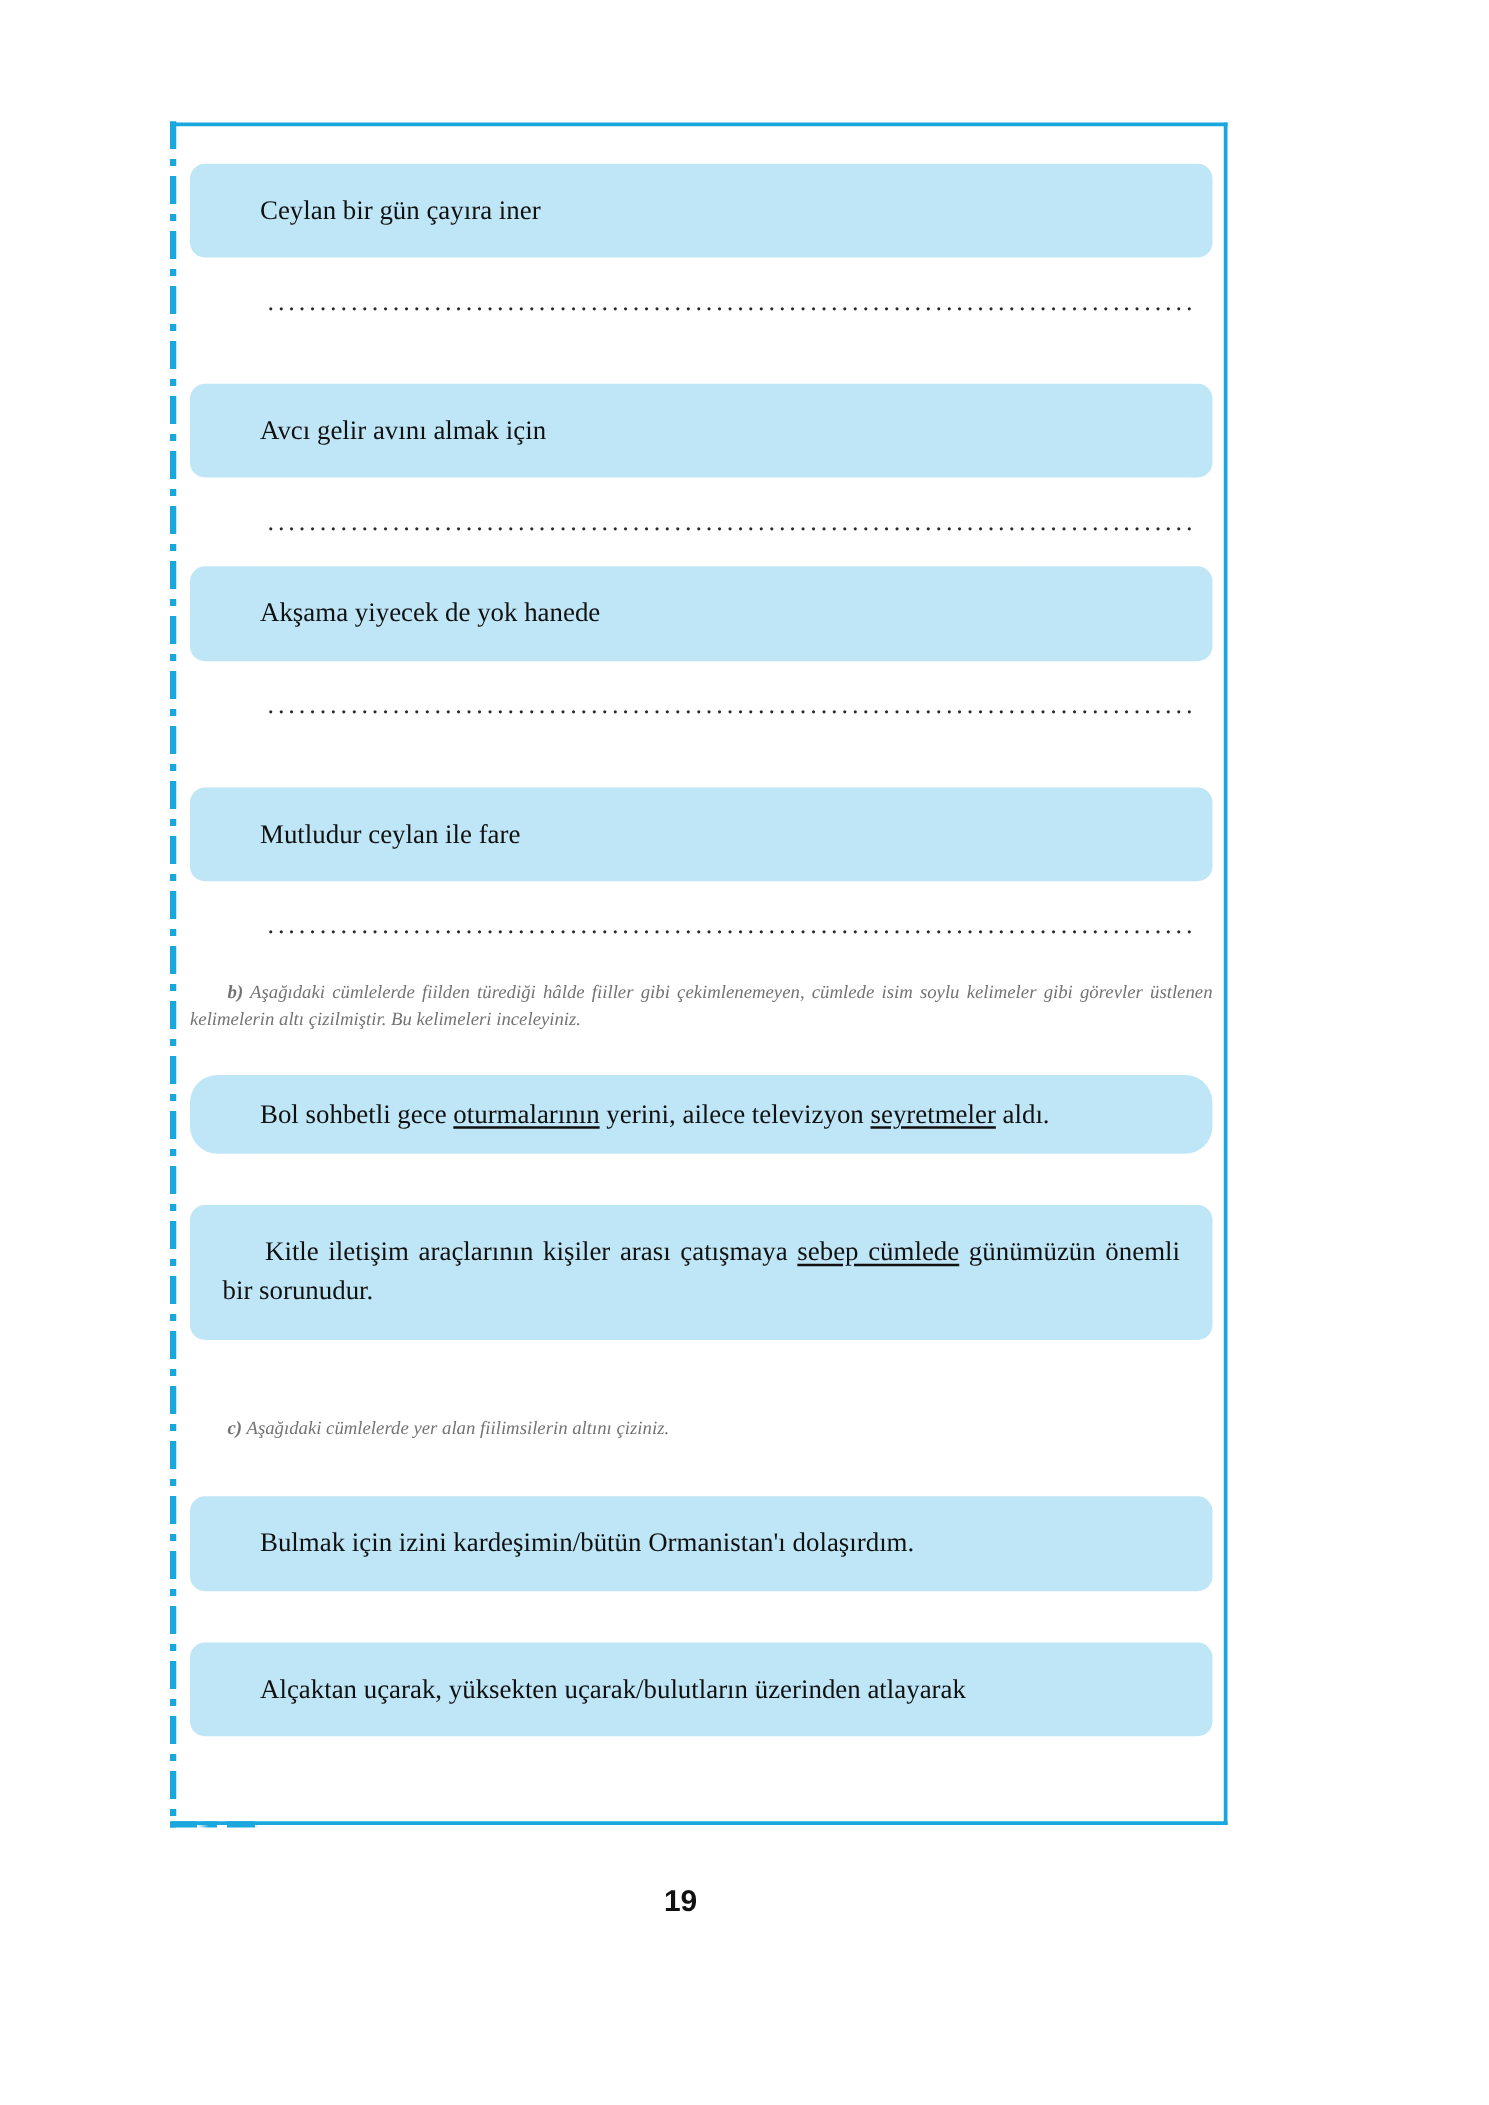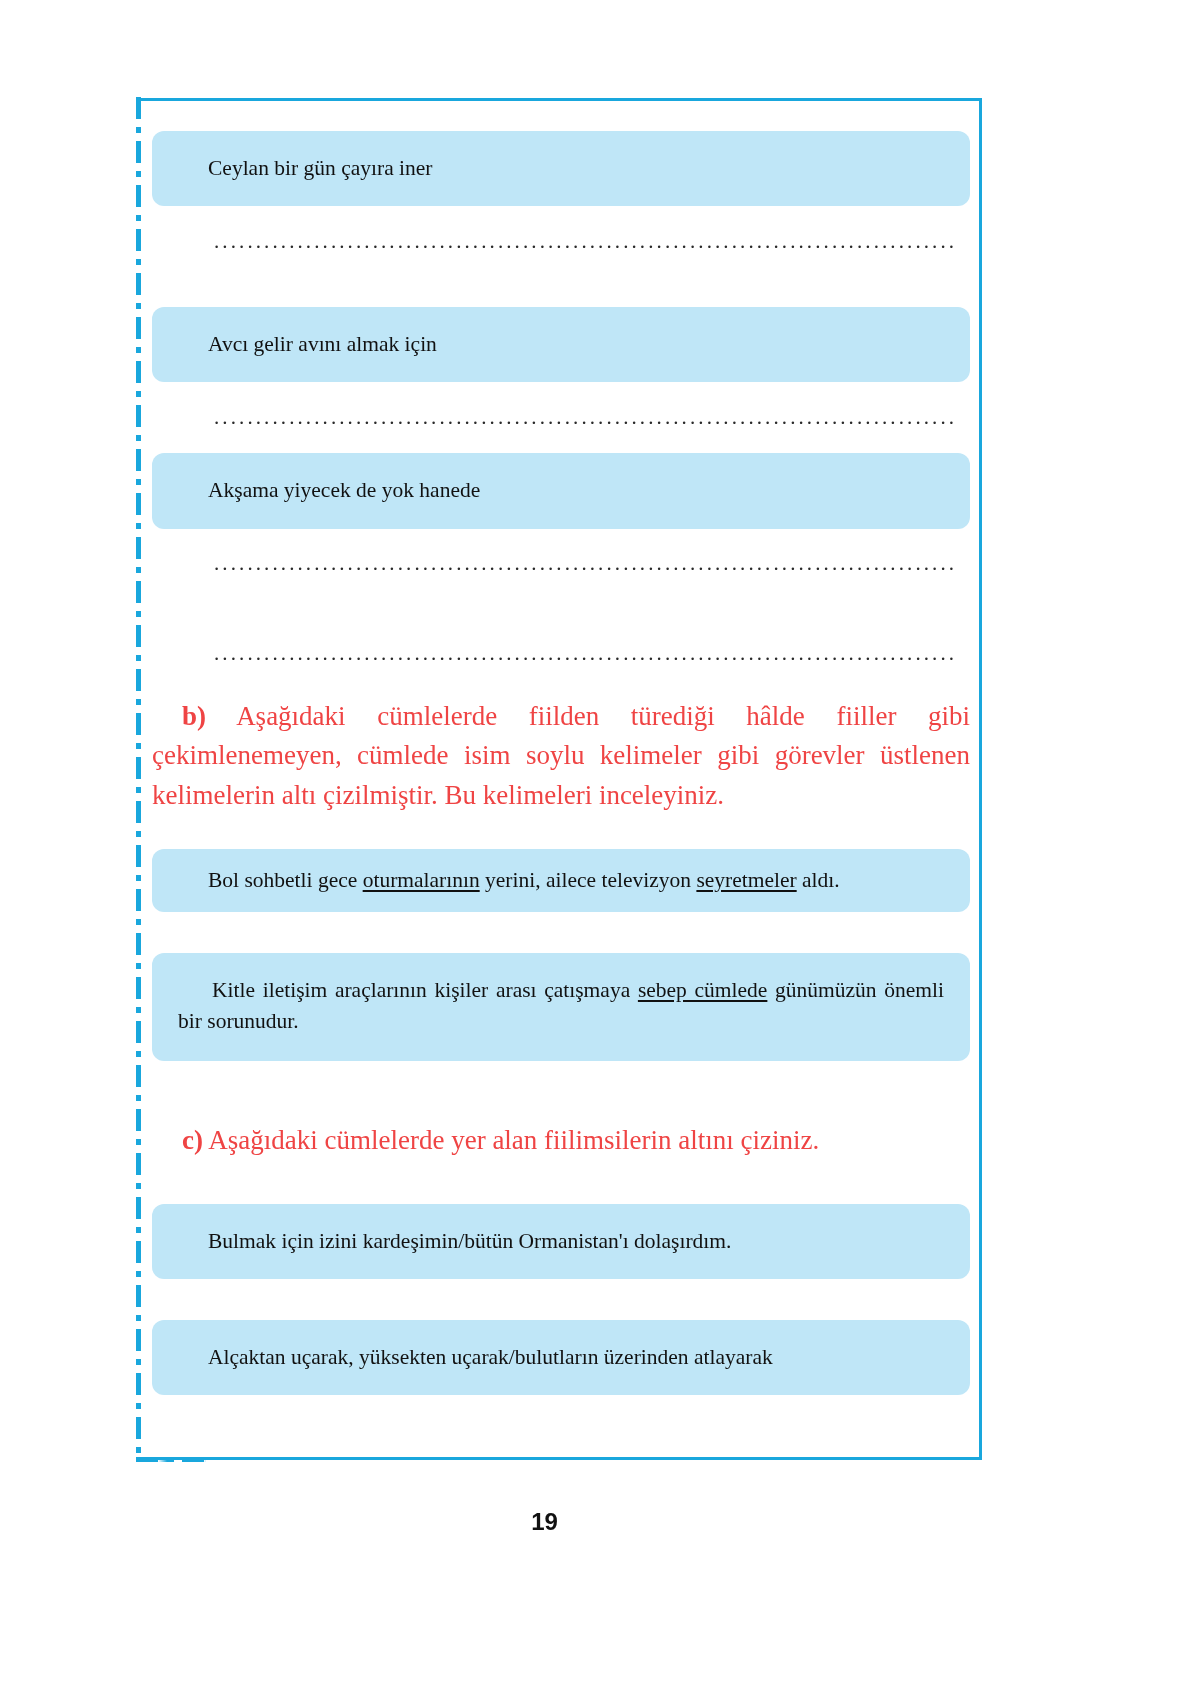--- a/index.html
+++ b/index.html
@@ -68,45 +68,46 @@
   
   .bluebox {
     background: #bfe6f7;
     border-radius: 12px;
     padding: 22px 30px 22px 56px;
     font-size: 21.5px;
     line-height: 1.45;
     color: #111111;
     margin-top: 11px;
   }
-  .bluebox.tight { padding: 16px 16px 16px 56px; }
+  .bluebox.tight { padding: 16px 16px 16px 56px; border-radius: 22px; }
   .bluebox.tall  { padding: 28px 30px 30px 56px; }
   .bluebox.para  { padding: 22px 26px 24px 26px; text-align: justify; }
   .bluebox.para .indent { display: inline-block; width: 34px; }
 
   
   .dotline {
     height: 34px;
     margin: 18px 0 0 62px;
     width: 740px;
     display: flex;
     align-items: center;
     overflow: hidden;
     white-space: nowrap;
     font-size: 21px;
     letter-spacing: 3.1px;
     color: #2a2a2a;
   }
 
   
   .instruction {
-    font-size: 27px;
+    font-size: 15px;
     line-height: 1.47;
     text-align: justify;
-    color: #ef4444;
+    color: #737373;
+    font-style: italic;
   }
   .instruction .lead { display: inline-block; width: 30px; }
   .instruction b { font-weight: bold; }
 
   u.uw { text-decoration: underline; text-underline-offset: 3px; }
 
   
   .sp8   { height: 8px; }
   .sp14  { height: 14px; }
   .sp18  { height: 18px; }
@@ -154,20 +155,23 @@
 
     <div class="sp8"></div>
 
     <div class="bluebox">
       <span>Akşama yiyecek de yok hanede</span>
     </div>
     <div class="dotline">........................................................................................................................</div>
 
     <div class="sp38"></div>
 
+    <div class="bluebox">
+      <span>Mutludur ceylan ile fare</span>
+    </div>
     <div class="dotline">........................................................................................................................</div>
 
   </div>
 
   <div class="sp26"></div>
 
   <div>
 
     <p class="instruction" style="margin:0;">
       <span class="lead"></span><b>b)</b>

